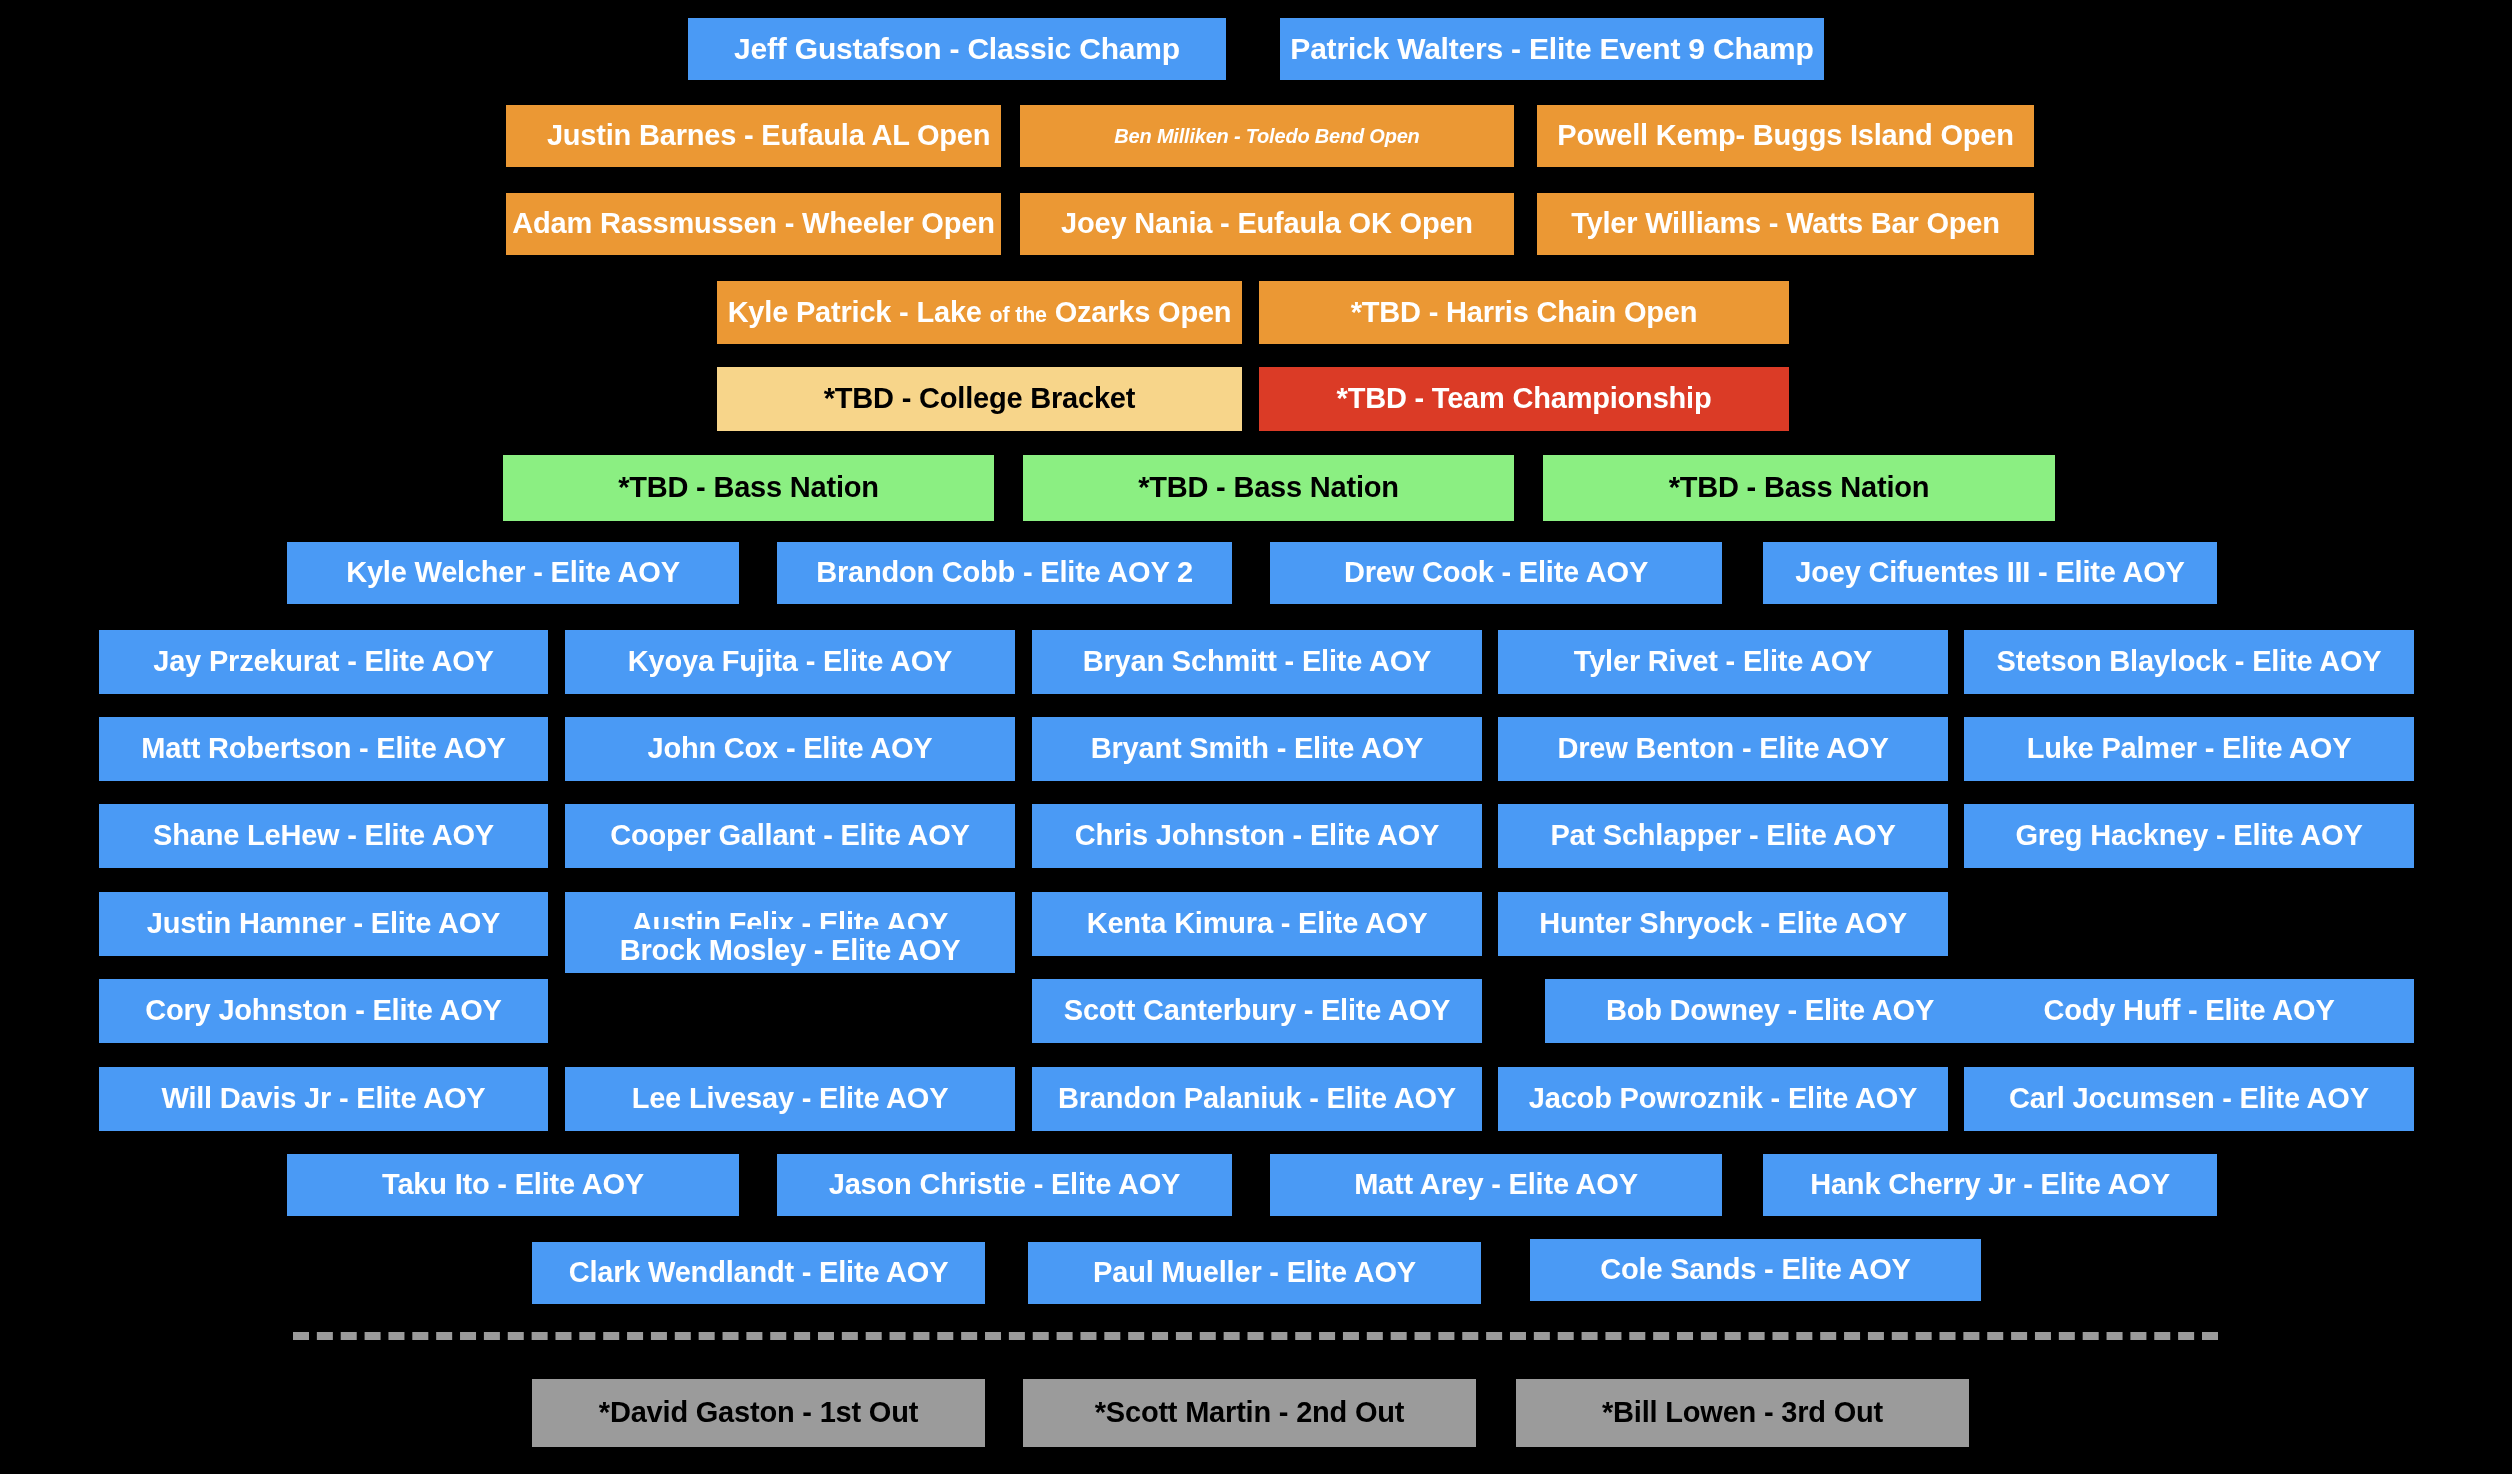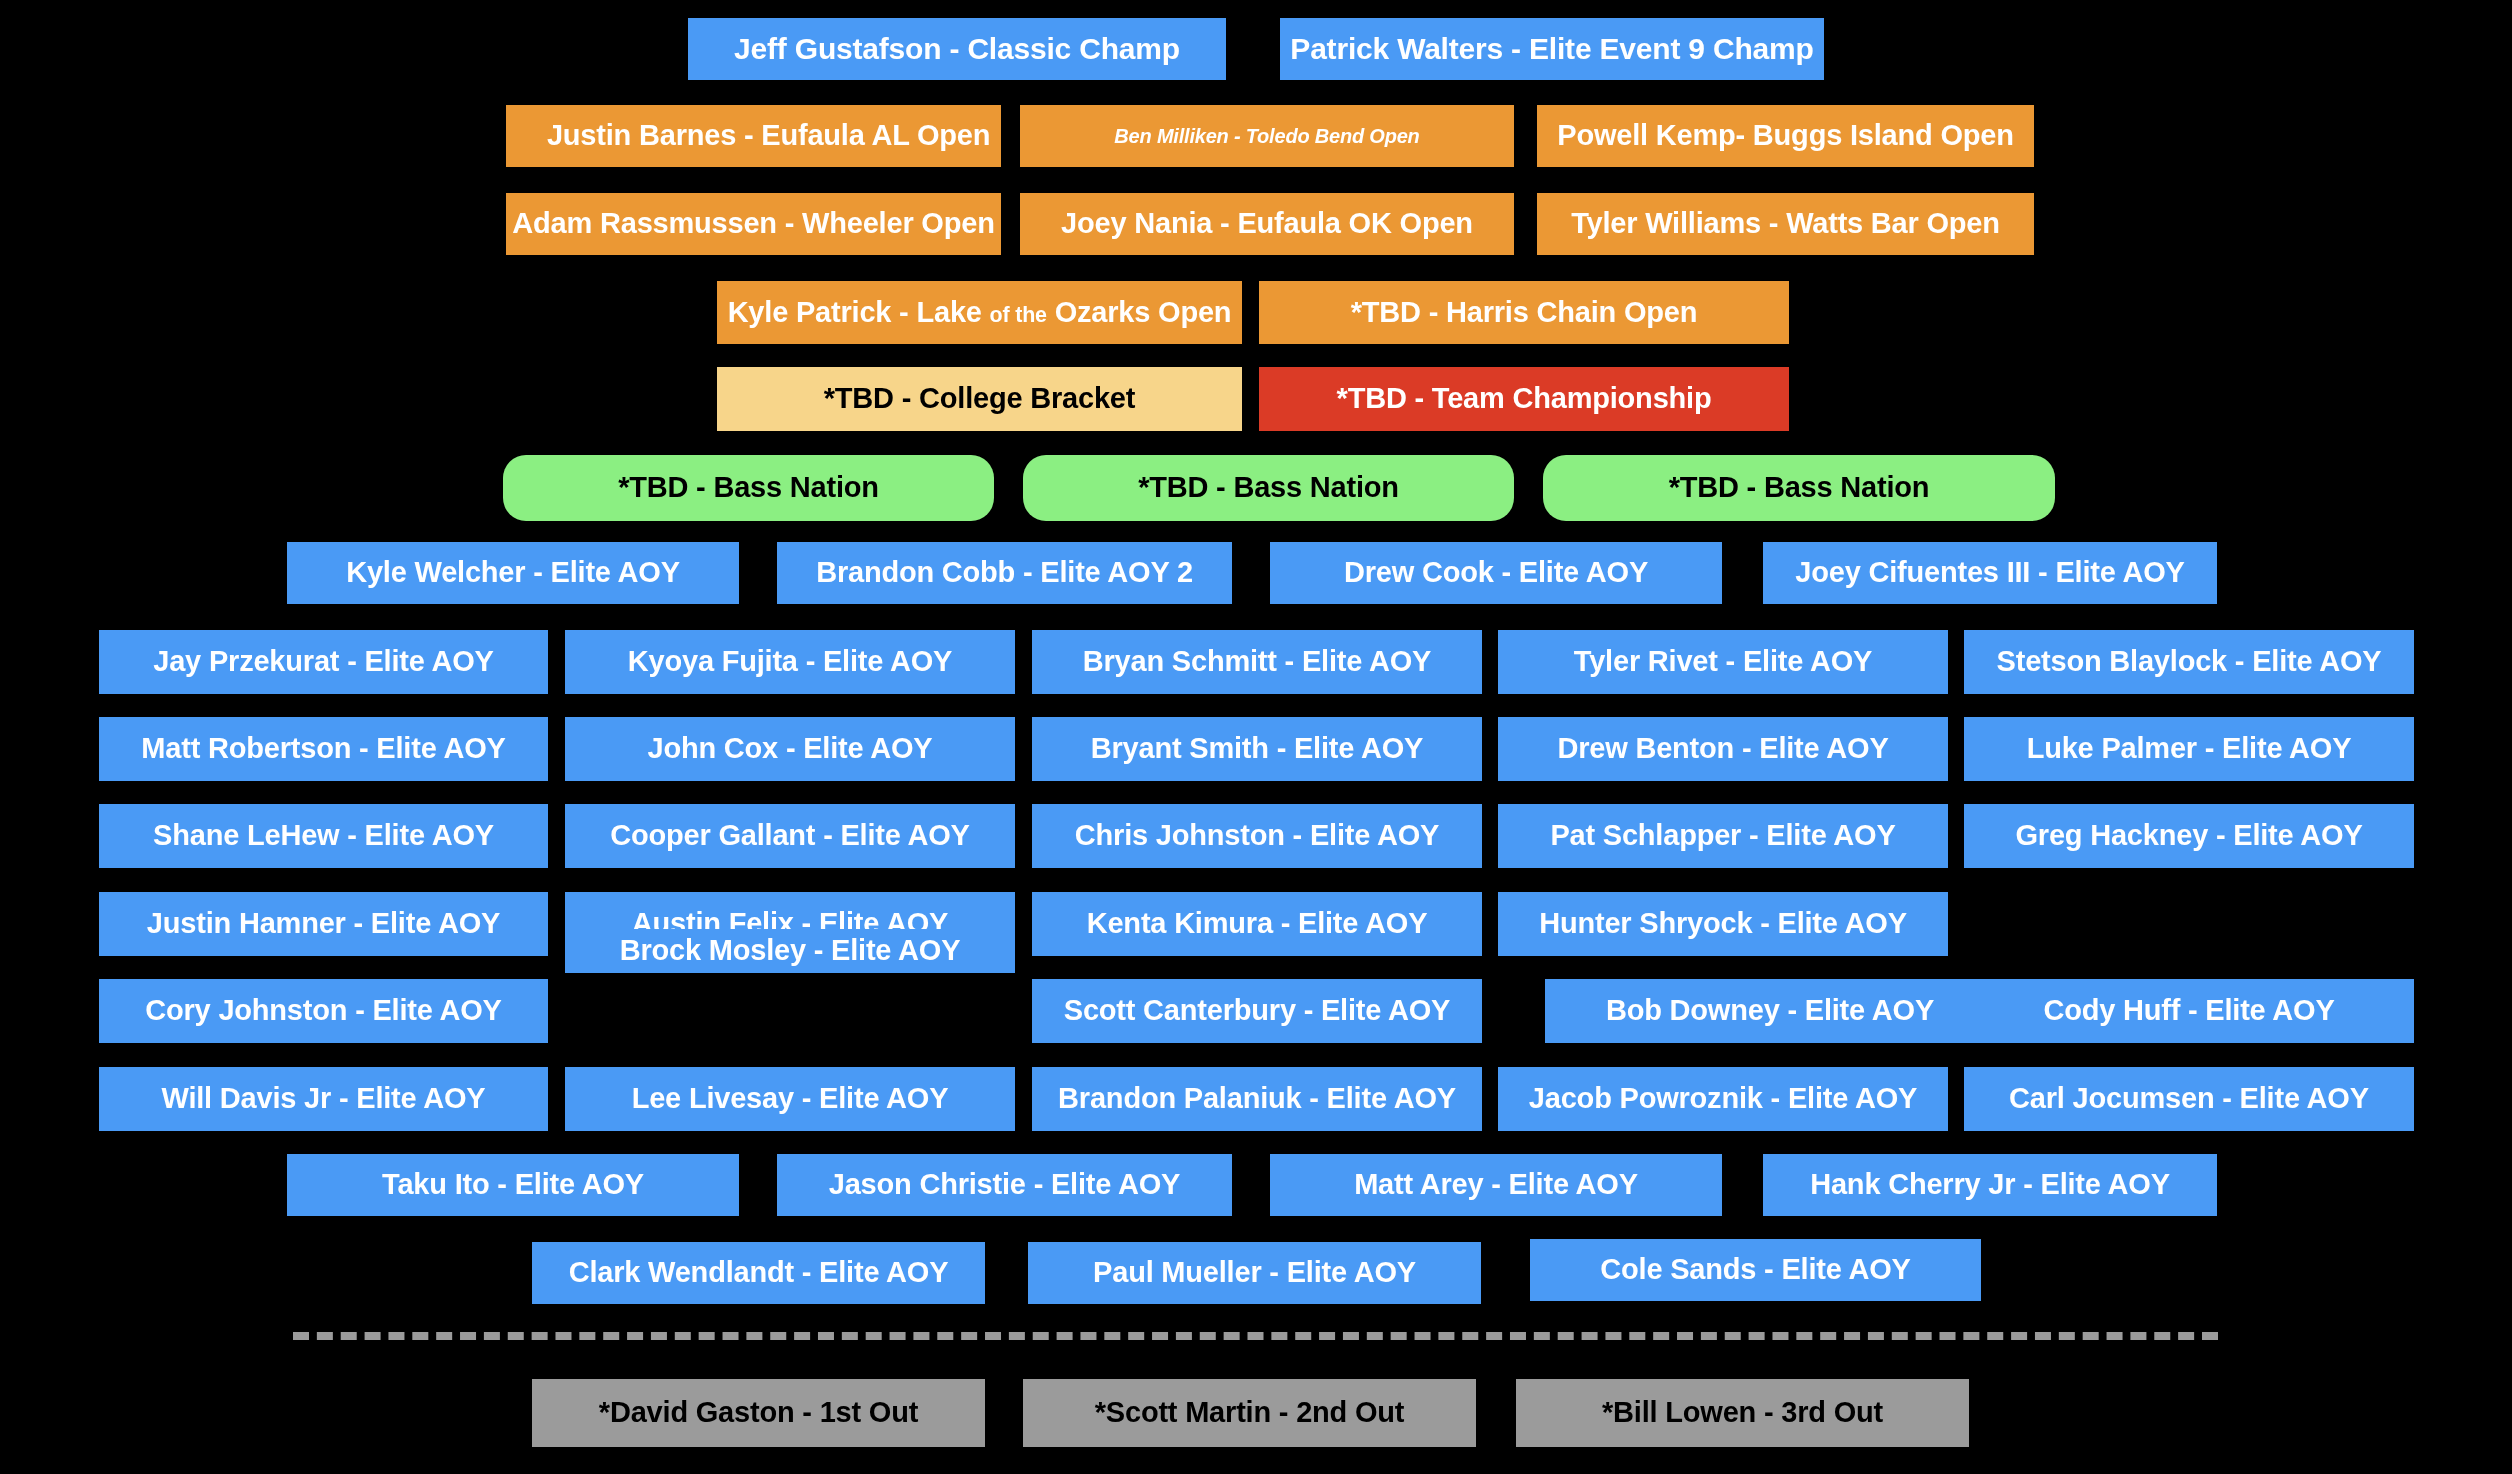--- a/index.html
+++ b/index.html
@@ -31,21 +31,21 @@
     font-weight: bold;
     line-height: 1.1;
     letter-spacing: -0.2px;
     padding: 0 5.8px;
     white-space: nowrap;
   }
   .c-blue   { background: #4a9af5; color: #ffffff; }
   .c-orange { background: #eb9834; color: #ffffff; }
   .c-tan    { background: #f7d58a; color: #000000; }
   .c-red    { background: #db3b26; color: #ffffff; }
-  .c-green  { background: #8bef82; color: #000000; border-radius: 23px; }
+  .c-green  { background: #8bef82; color: #000000; }
   .c-gray   { background: #9b9b9b; color: #000000; }
 
   .small-inline { font-size: 0.74em; font-weight: bold; }
 
   #dashed-divider {
     position: absolute;
     left: 293px;
     top: 1332px;
     width: 1925px;
     height: 0;

